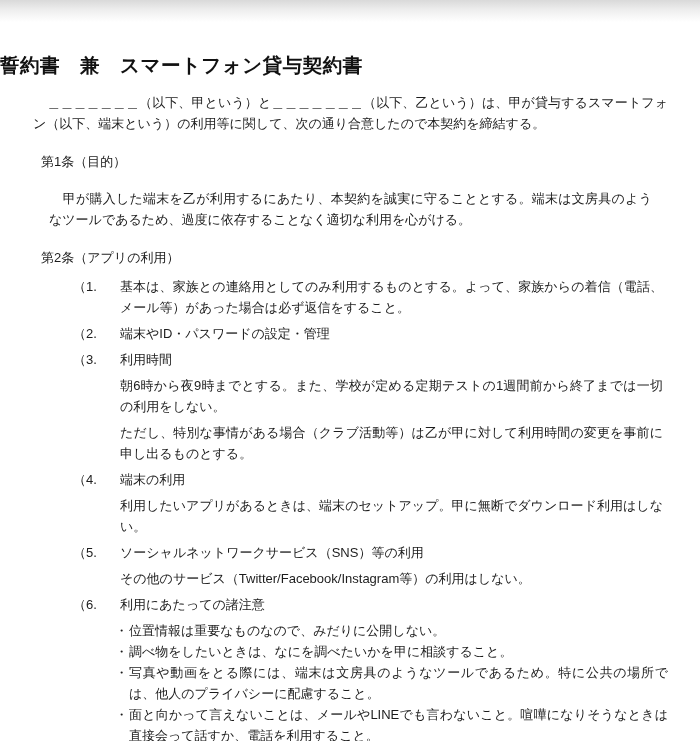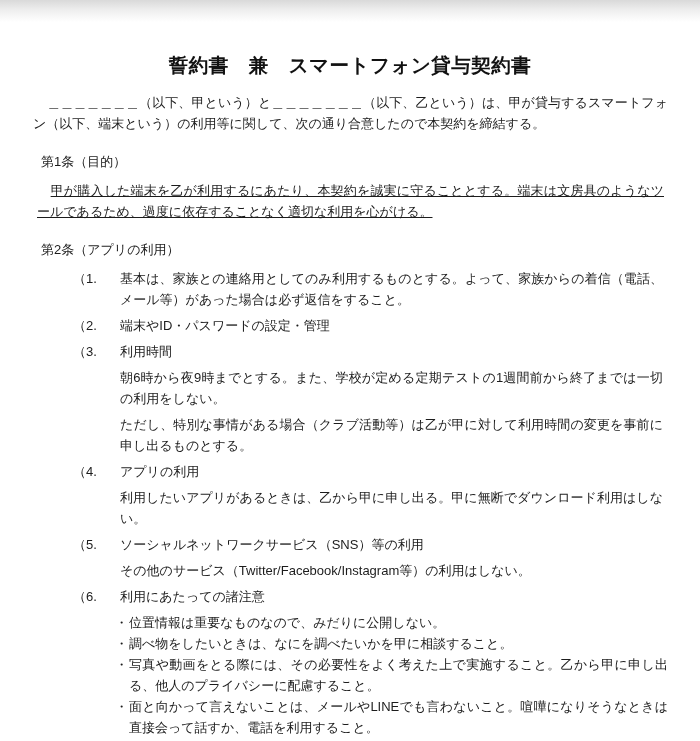--- a/index.html
+++ b/index.html
@@ -22,21 +22,21 @@
     height: 22px;
     background: linear-gradient(to bottom, #d9d9d9 0%, #eeeeee 45%, #ffffff 100%);
     pointer-events: none;
   }
   #page {
     position: relative;
     padding: 0;
     width: 700px;
   }
   .doc-title {
-    text-align: center;
+    text-align: left;
     font-size: 19.5px;
     font-weight: bold;
     letter-spacing: 0.5px;
     margin: 0;
     padding-top: 52px;
     color: #111;
     white-space: pre;
   }
   .body-wrap {
     margin-left: 33px;
@@ -51,23 +51,22 @@
   }
   .article {
     margin-top: 17px;
   }
   .article-heading {
     margin: 8px;
     font-size: 13px;
     line-height: 21px;
   }
   .article-para {
-    margin: 4px;
+    margin: 16px;
     text-indent: 1.05em;
-    text-decoration: underline;
   }
   .item-list {
     margin: 0;
     padding: 0;
     list-style: none;
   }
   .item {
     position: relative;
     padding-left: 82px;
     margin: 0;
@@ -128,35 +127,35 @@
               <p class="item-line">端末やID・パスワードの設定・管理</p>
             </li>
             <li class="item">
               <span class="item-marker">（3.</span>
               <p class="item-line">利用時間</p>
               <p class="item-line">朝6時から夜9時までとする。また、学校が定める定期テストの1週間前から終了までは一切の利用をしない。</p>
               <p class="item-line">ただし、特別な事情がある場合（クラブ活動等）は乙が甲に対して利用時間の変更を事前に申し出るものとする。</p>
             </li>
             <li class="item">
               <span class="item-marker">（4.</span>
-              <p class="item-line">アプリの利用</p>
-              <p class="item-line">利用したいアプリがあるときは、乙から甲に申し出る。甲に無断でダウンロード利用はしない。</p>
+              <p class="item-line">端末の利用</p>
+              <p class="item-line">利用したいアプリがあるときは、端末のセットアップ。甲に無断でダウンロード利用はしない。</p>
             </li>
             <li class="item">
               <span class="item-marker">（5.</span>
               <p class="item-line">ソーシャルネットワークサービス（SNS）等の利用</p>
               <p class="item-line">その他のサービス（Twitter/Facebook/Instagram等）の利用はしない。</p>
             </li>
             <li class="item">
               <span class="item-marker">（6.</span>
               <p class="item-line">利用にあたっての諸注意</p>
               <ul class="bullet-list">
                 <li class="bullet"><span class="bullet-dot">・</span><span>位置情報は重要なものなので、みだりに公開しない。</span></li>
                 <li class="bullet"><span class="bullet-dot">・</span><span>調べ物をしたいときは、なにを調べたいかを甲に相談すること。</span></li>
-                <li class="bullet"><span class="bullet-dot">・</span><span>写真や動画をとる際には、その必要性をよく考えた上で実施すること。乙から甲に申し出る、他人のプライバシーに配慮すること。</span></li>
+                <li class="bullet"><span class="bullet-dot">・</span><span>写真や動画をとる際には、端末は文房具のようなツールであるため。特に公共の場所では、他人のプライバシーに配慮すること。</span></li>
                 <li class="bullet"><span class="bullet-dot">・</span><span>面と向かって言えないことは、メールやLINEでも言わないこと。喧嘩になりそうなときは直接会って話すか、電話を利用すること。</span></li>
               </ul>
             </li>
           </ul>
         </section>
       </div>
 
   </div>
 </div>
 

